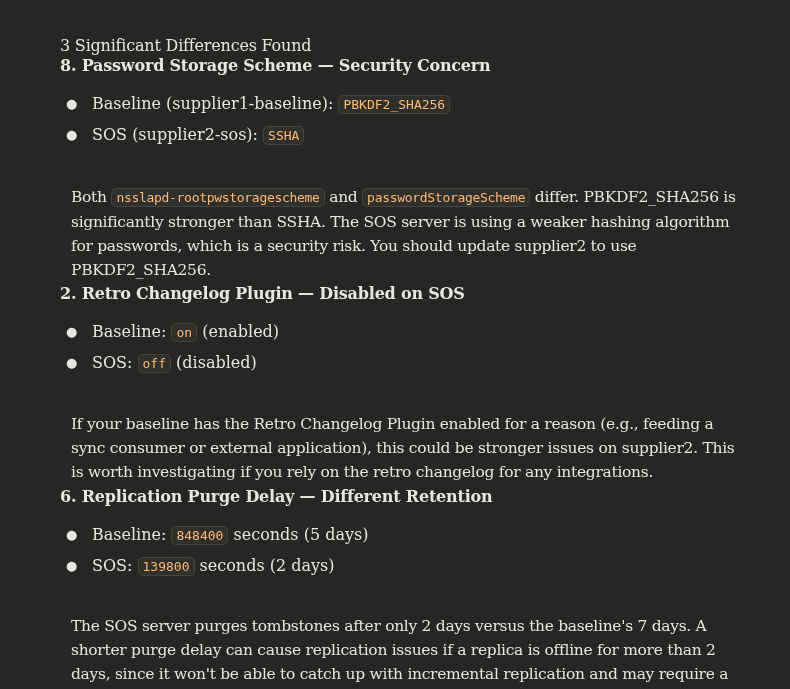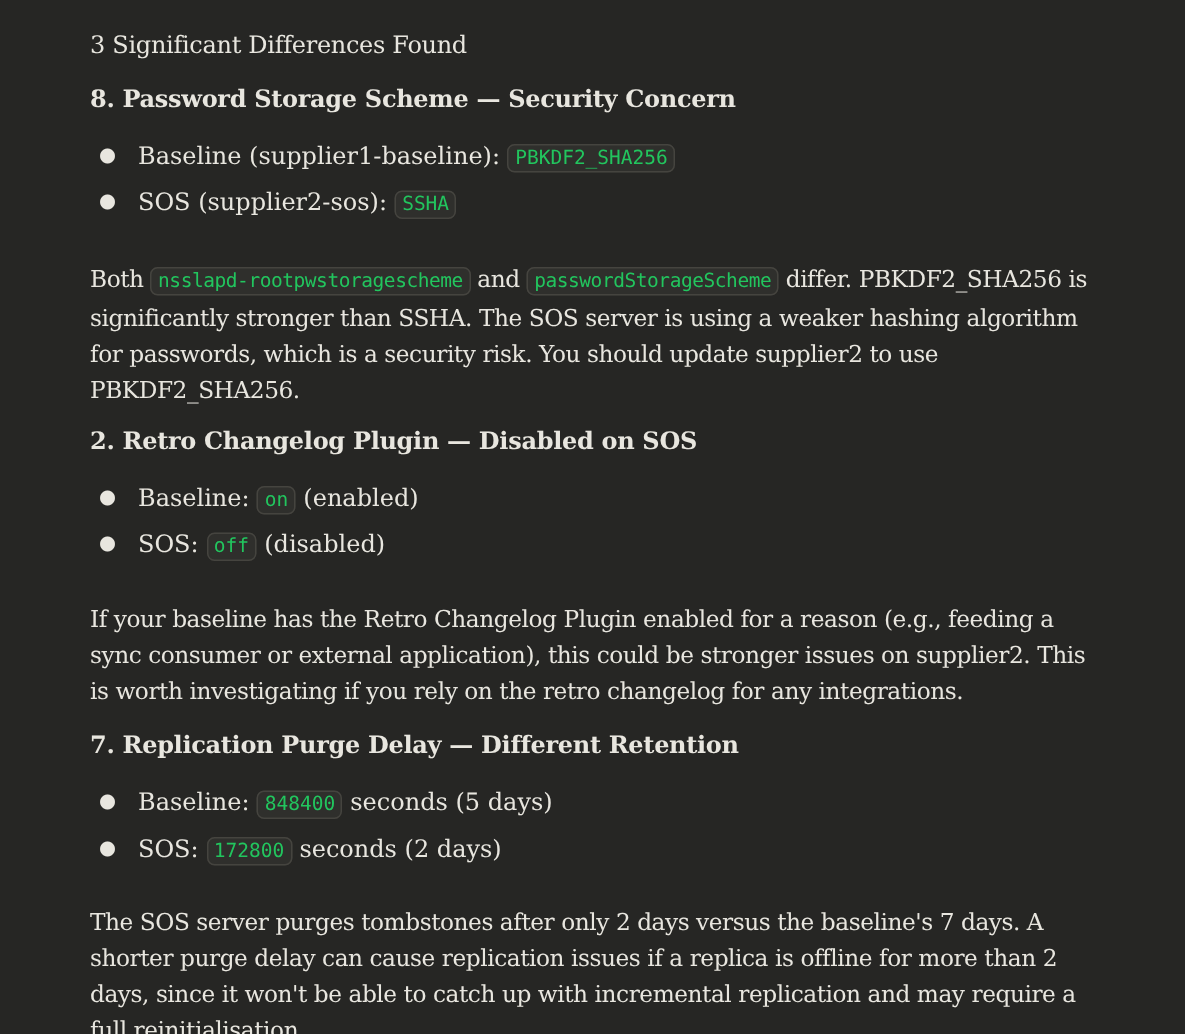--- a/index.html
+++ b/index.html
@@ -4,53 +4,53 @@
 <style>
   html, body { margin: 0; padding: 0; }
   body {
     width: 790px; height: 689px; overflow: hidden;
     background: #262624;
     color: #e8e6df;
     font-family: "DejaVu Serif", "Liberation Serif", serif;
     font-size: 16px;
   }
   .h { font-weight: bold; font-size: 16px; margin: 0; position: absolute; left: 60px; letter-spacing: -0.2px; }
-  .title { font-weight: normal; }
+  .title { font-weight: normal; margin-top: 16px; }
   ul { list-style: none; margin: 0; padding: 0; position: absolute; left: 60px; }
   li { position: relative; padding-left: 32px; height: 31px; line-height: 31px; white-space: nowrap; }
   li .bullet { position: absolute; left: 6px; top: 0; font-size: 13px; }
   li b { font-weight: normal; }
   code {
     font-family: "DejaVu Sans Mono", "Liberation Mono", monospace;
     font-size: 13px;
-    color: #22c55e;
+    color: #fdba74;
     background: #2f2f2c;
     border: 1px solid #45443f;
     border-radius: 5px;
     padding: 1px 4px;
   }
-  p { margin: 0; position: absolute; left: 60px; width: 680px; line-height: 24px; font-size: 15.5px; letter-spacing: -0.3px; }
+  p { margin: 11px; position: absolute; left: 60px; width: 680px; line-height: 24px; font-size: 15.5px; letter-spacing: -0.3px; }
 </style>
 </head>
 <body>
 
 <div class="h title" style="top:20px;">3 Significant Differences Found</div>
 
 <div class="h" style="top:56px;">8. Password Storage Scheme — Security Concern</div>
 <ul style="top:88px;">
   <li><span class="bullet">●</span><b>Baseline (supplier1-baseline):</b> <code>PBKDF2_SHA256</code><span></span></li>
   <li><span class="bullet">●</span><b>SOS (supplier2-sos):</b> <code>SSHA</code><span></span></li>
 </ul>
 <p style="top:174px;"><span>Both </span><code>nsslapd-rootpwstoragescheme</code><span> and </span><code>passwordStorageScheme</code><span> differ. PBKDF2_SHA256 is significantly stronger than SSHA. The SOS server is using a weaker hashing algorithm for passwords, which is a security risk. You should update supplier2 to use PBKDF2_SHA256.</span></p>
 
 <div class="h" style="top:284px;">2. Retro Changelog Plugin — Disabled on SOS</div>
 <ul style="top:316px;">
   <li><span class="bullet">●</span><b>Baseline:</b> <code>on</code><span> (enabled)</span></li>
   <li><span class="bullet">●</span><b>SOS:</b> <code>off</code><span> (disabled)</span></li>
 </ul>
 <p style="top:401px;">If your baseline has the Retro Changelog Plugin enabled for a reason (e.g., feeding a sync consumer or external application), this could be stronger issues on supplier2. This is worth investigating if you rely on the retro changelog for any integrations.</p>
 
-<div class="h" style="top:487px;">7. Replication Purge Delay — Different Retention</div>
+<div class="h" style="top:487px;">6. Replication Purge Delay — Different Retention</div>
 <ul style="top:519px;">
   <li><span class="bullet">●</span><b>Baseline:</b> <code>848400</code><span> seconds (5 days)</span></li>
-  <li><span class="bullet">●</span><b>SOS:</b> <code>172800</code><span> seconds (2 days)</span></li>
+  <li><span class="bullet">●</span><b>SOS:</b> <code>139800</code><span> seconds (2 days)</span></li>
 </ul>
 <p style="top:603px;">The SOS server purges tombstones after only 2 days versus the baseline's 7 days. A shorter purge delay can cause replication issues if a replica is offline for more than 2 days, since it won't be able to catch up with incremental replication and may require a full reinitialisation.</p>
 
 </body></html>

